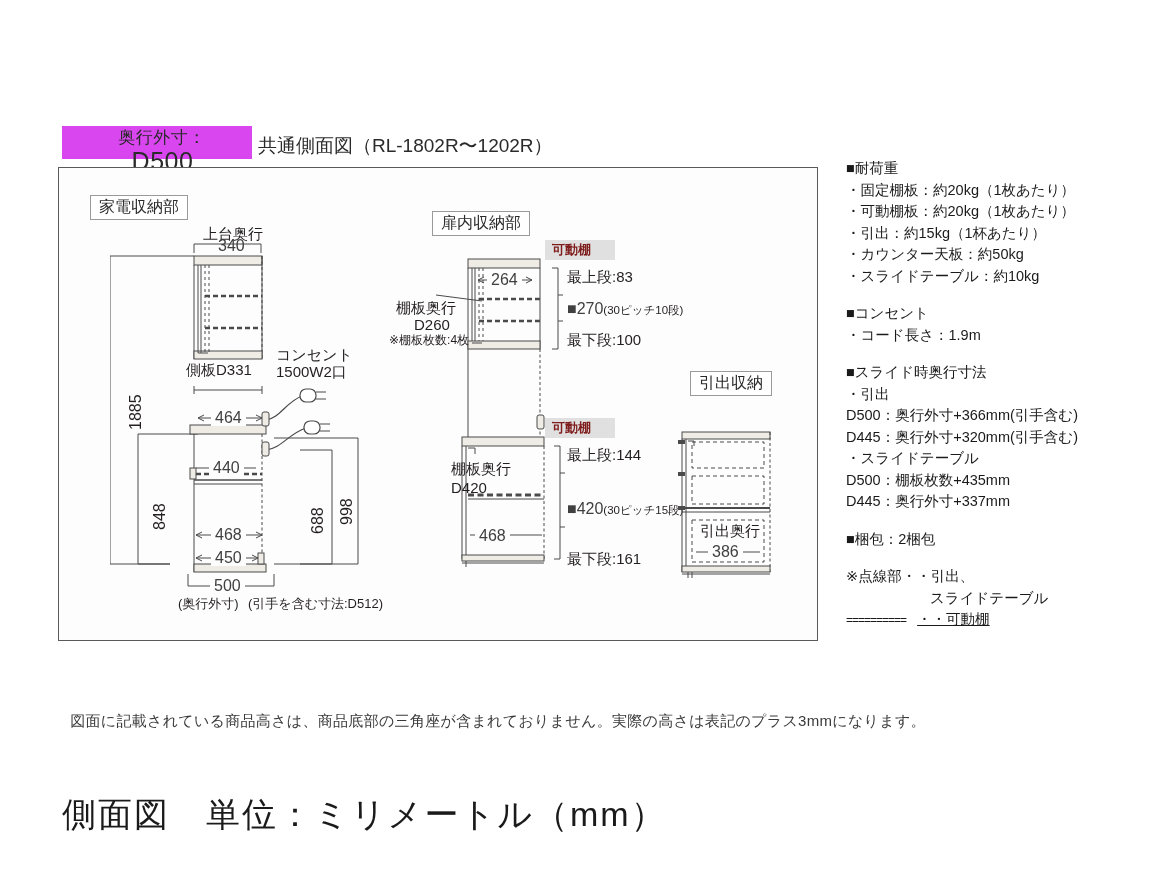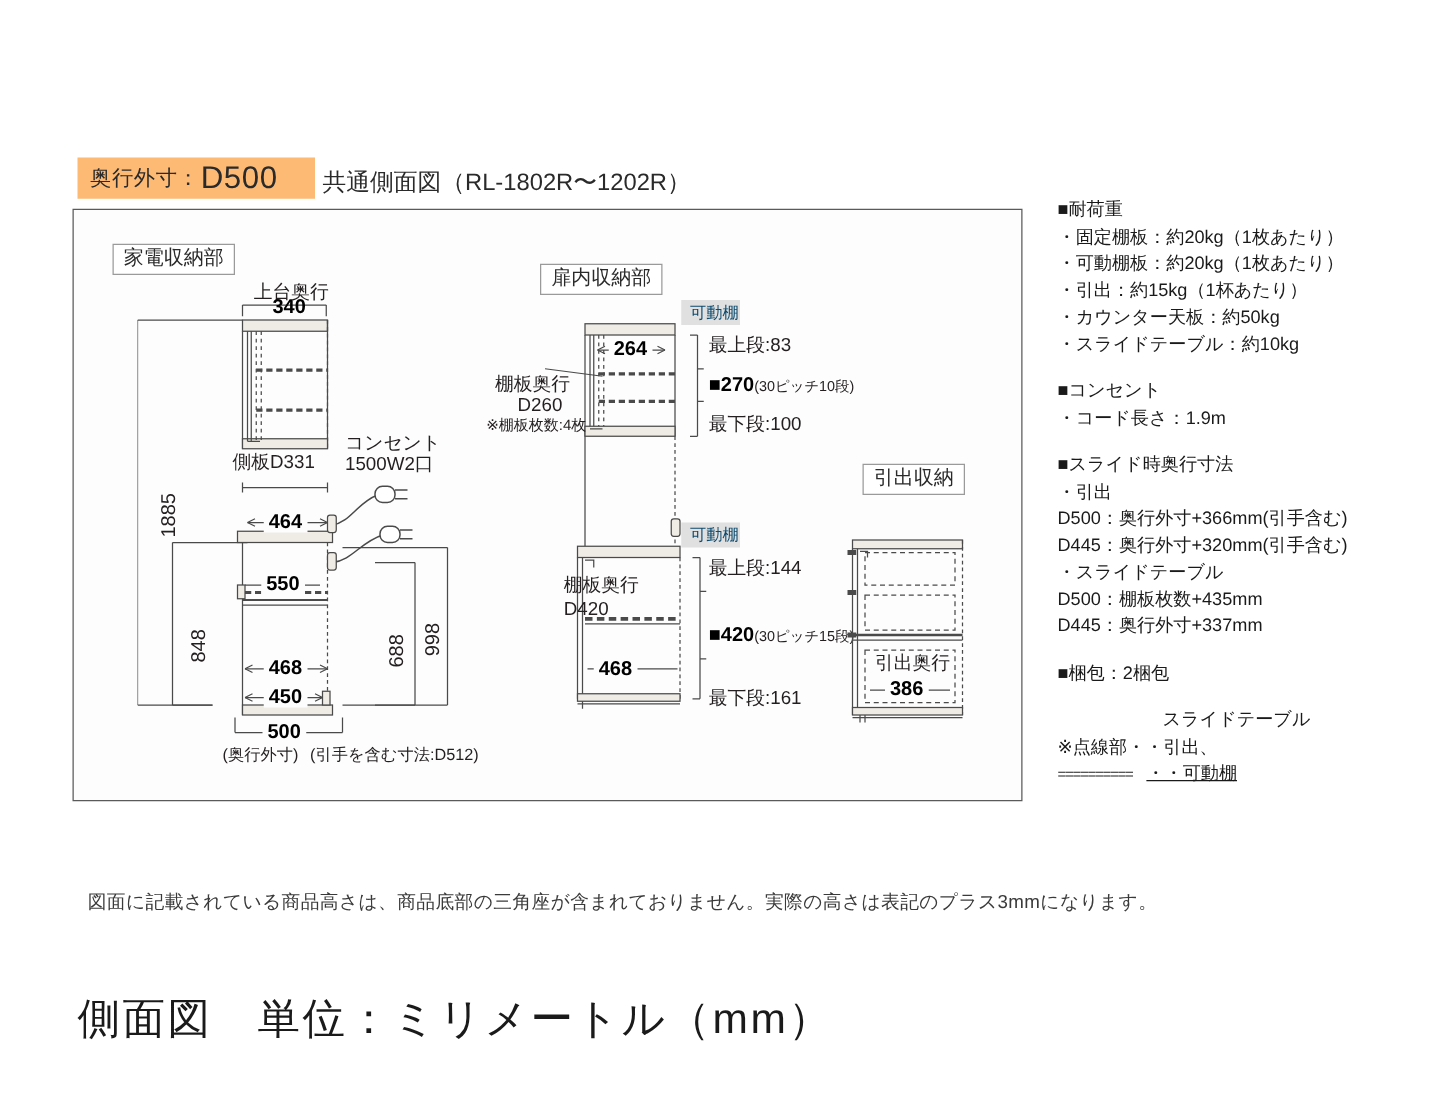--- a/index.html
+++ b/index.html
@@ -5,42 +5,42 @@
   html,body{margin:0;padding:0;background:#ffffff;}
   body{
     width:1150px;height:884px;position:relative;overflow:hidden;
     font-family:"Liberation Sans","DejaVu Sans",sans-serif;
     color:#231f20;
   }
   .abs{position:absolute;}
   
   #depth-badge{
     left:62px;top:126px;width:190px;height:33px;
-    background:#fdba74;display:flex;align-items:center;
-    padding-left:10px;box-sizing:border-box;letter-spacing:.5px;
+    background:#d946ef;display:flex;align-items:center;
+    padding-left:10px;box-sizing:border-box;letter-spacing:.5px;flex-direction:column;
   }
   #depth-badge .lbl{font-size:17px;color:#2a2a2a;}
   #depth-badge .val{font-size:25px;color:#2a2a2a;margin-left:1px;line-height:1;}
   #section-title{left:258px;top:133px;font-size:19px;color:#2a2a2a;letter-spacing:0;}
   
   #drawing-frame{
     left:58px;top:167px;width:760px;height:474px;
     border:1px solid #5a5a5a;background:#fdfdfd;box-sizing:border-box;
   }
   
   .boxlabel{
     border:1px solid #9a9a9a;background:#ffffff;color:#2a2a2a;
     font-size:16px;padding:3px 8px 4px 8px;line-height:1;white-space:nowrap;
   }
   .greylabel{
-    background:#e0e0e0;color:#0c4a6e;font-size:13px;
-    padding:3px 1px 4px 7px;line-height:1;white-space:nowrap;
-  }
-  
-  .dim{font-size:16px;color:#000000;white-space:nowrap;line-height:1;font-weight:bold;}
+    background:#e0e0e0;color:#7f1d1d;font-size:13px;
+    padding:3px 24px 4px 7px;line-height:1;white-space:nowrap;font-weight:bold;
+  }
+  
+  .dim{font-size:16px;color:#404040;white-space:nowrap;line-height:1;}
   .dim-sm{font-size:15px;color:#231f20;white-space:nowrap;line-height:1;}
   .dim-xs{font-size:11px;color:#231f20;white-space:nowrap;line-height:1;}
   .dim-v{font-size:16px;color:#231f20;white-space:nowrap;line-height:1;
          transform:rotate(-90deg);transform-origin:left top;}
   
   #spec-panel{left:846px;top:158px;width:300px;}
   #spec-panel .grp{margin-bottom:0;}
   #spec-panel .hd{font-size:14.5px;line-height:21.5px;color:#1a1a1a;white-space:nowrap;}
   #spec-panel .li{font-size:14.5px;line-height:21.5px;color:#1a1a1a;white-space:nowrap;}
   #spec-panel .sp{height:16px;}
@@ -162,21 +162,21 @@
     <path d="M 190 342 h 32"></path>
   </g>
 </svg>
 
 <div class="abs dim-sm" style="left:203px;top:226px;">上台奥行</div>
 <div class="abs dim" style="left:218px;top:238px;">340</div>
 <div class="abs dim-v" style="left:128px;top:430px;">1885</div>
 <div class="abs dim-v" style="left:152px;top:530px;">848</div>
 <div class="abs dim-sm" style="left:184px;top:362px;background:#fdfdfd;padding:0 2px;">側板D331</div>
 <div class="abs dim" style="left:211px;top:410px;background:#fdfdfd;padding:0 4px;">464</div>
-<div class="abs dim" style="left:209px;top:460px;background:#fdfdfd;padding:0 4px;">550</div>
+<div class="abs dim" style="left:209px;top:460px;background:#fdfdfd;padding:0 4px;">440</div>
 <div class="abs dim" style="left:211px;top:527px;background:#fdfdfd;padding:0 4px;">468</div>
 <div class="abs dim" style="left:211px;top:550px;background:#fdfdfd;padding:0 4px;">450</div>
 <div class="abs dim" style="left:210px;top:578px;background:#fdfdfd;padding:0 4px;">500</div>
 <div class="abs dim-v" style="left:310px;top:534px;">688</div>
 <div class="abs dim-v" style="left:339px;top:525px;">998</div>
 <div class="abs dim-sm" style="left:276px;top:347px;text-align:right;">コンセント</div>
 <div class="abs dim-sm" style="left:276px;top:364px;">1500W2口</div>
 <div class="abs dim-xs" style="left:178px;top:597px;font-size:13px;">(奥行外寸)</div>
 <div class="abs dim-xs" style="left:248px;top:597px;font-size:13px;">(引手を含む寸法:D512)</div>
 
@@ -302,22 +302,22 @@
     <div class="li">・スライドテーブル</div>
     <div class="li">D500：棚板枚数+435mm</div>
     <div class="li">D445：奥行外寸+337mm</div>
   </div>
   <div class="sp"></div>
   <div class="grp">
     <div class="hd">■梱包：2梱包</div>
   </div>
   <div class="sp"></div>
   <div class="grp">
+    <div class="li">※点線部・・引出、</div>
     <div class="li" style="padding-left:84px;">スライドテーブル</div>
-    <div class="li">※点線部・・引出、</div>
     <div class="li">
       <span class="dashsample">==========</span>
       <span style="margin-left:7px;text-decoration:underline;">・・可動棚</span>
     </div>
   </div>
 </div>
 
 <div class="abs" id="footnote">図面に記載されている商品高さは、商品底部の三角座が含まれておりません。実際の高さは表記のプラス3mmになります。</div>
 <div class="abs" id="bottom-title">側面図　単位：ミリメートル（mm）</div>
 

